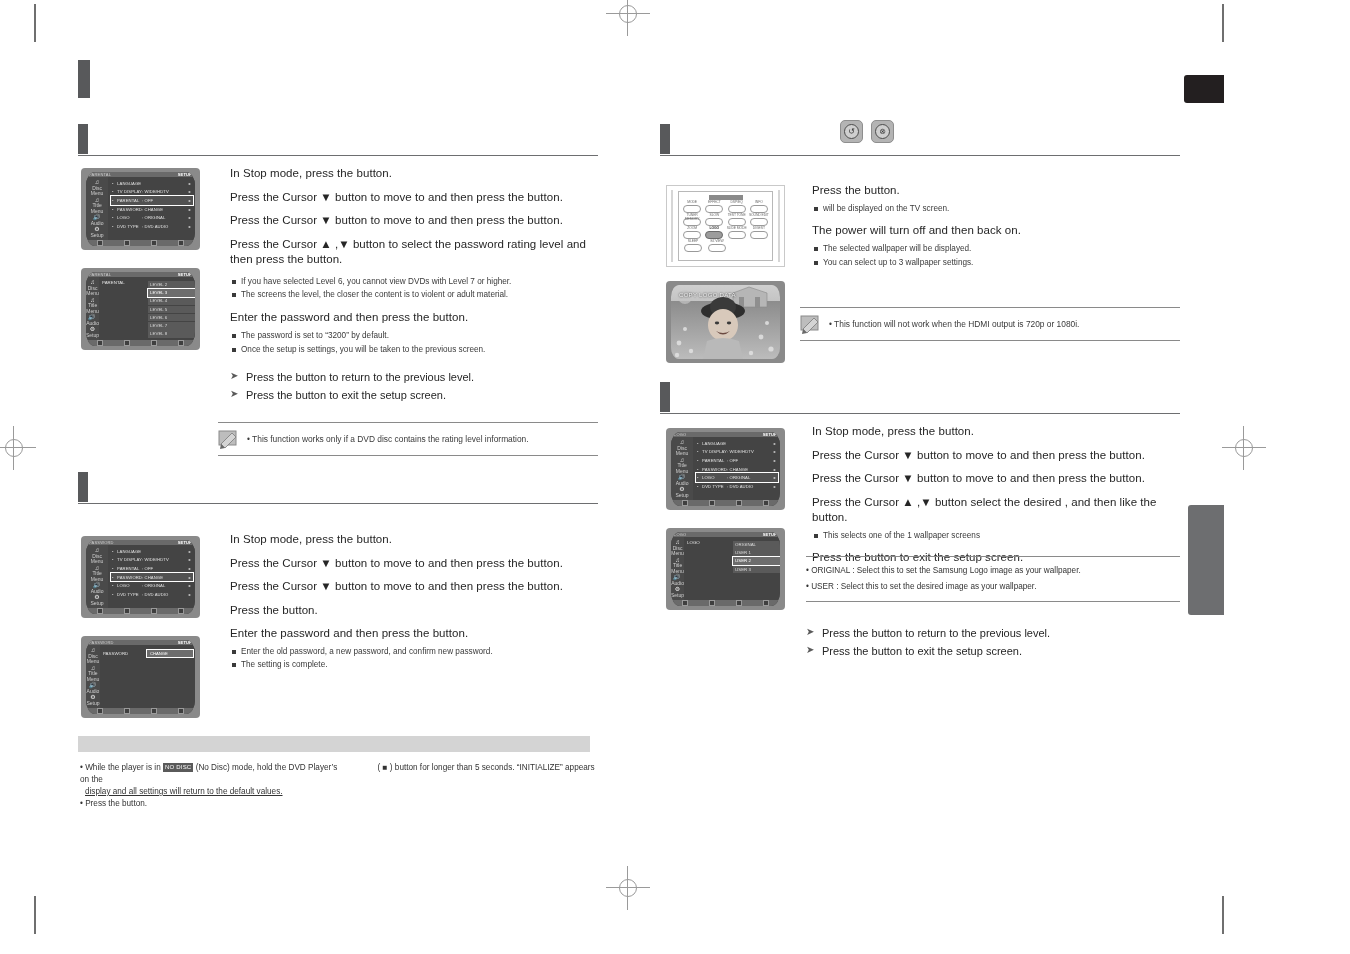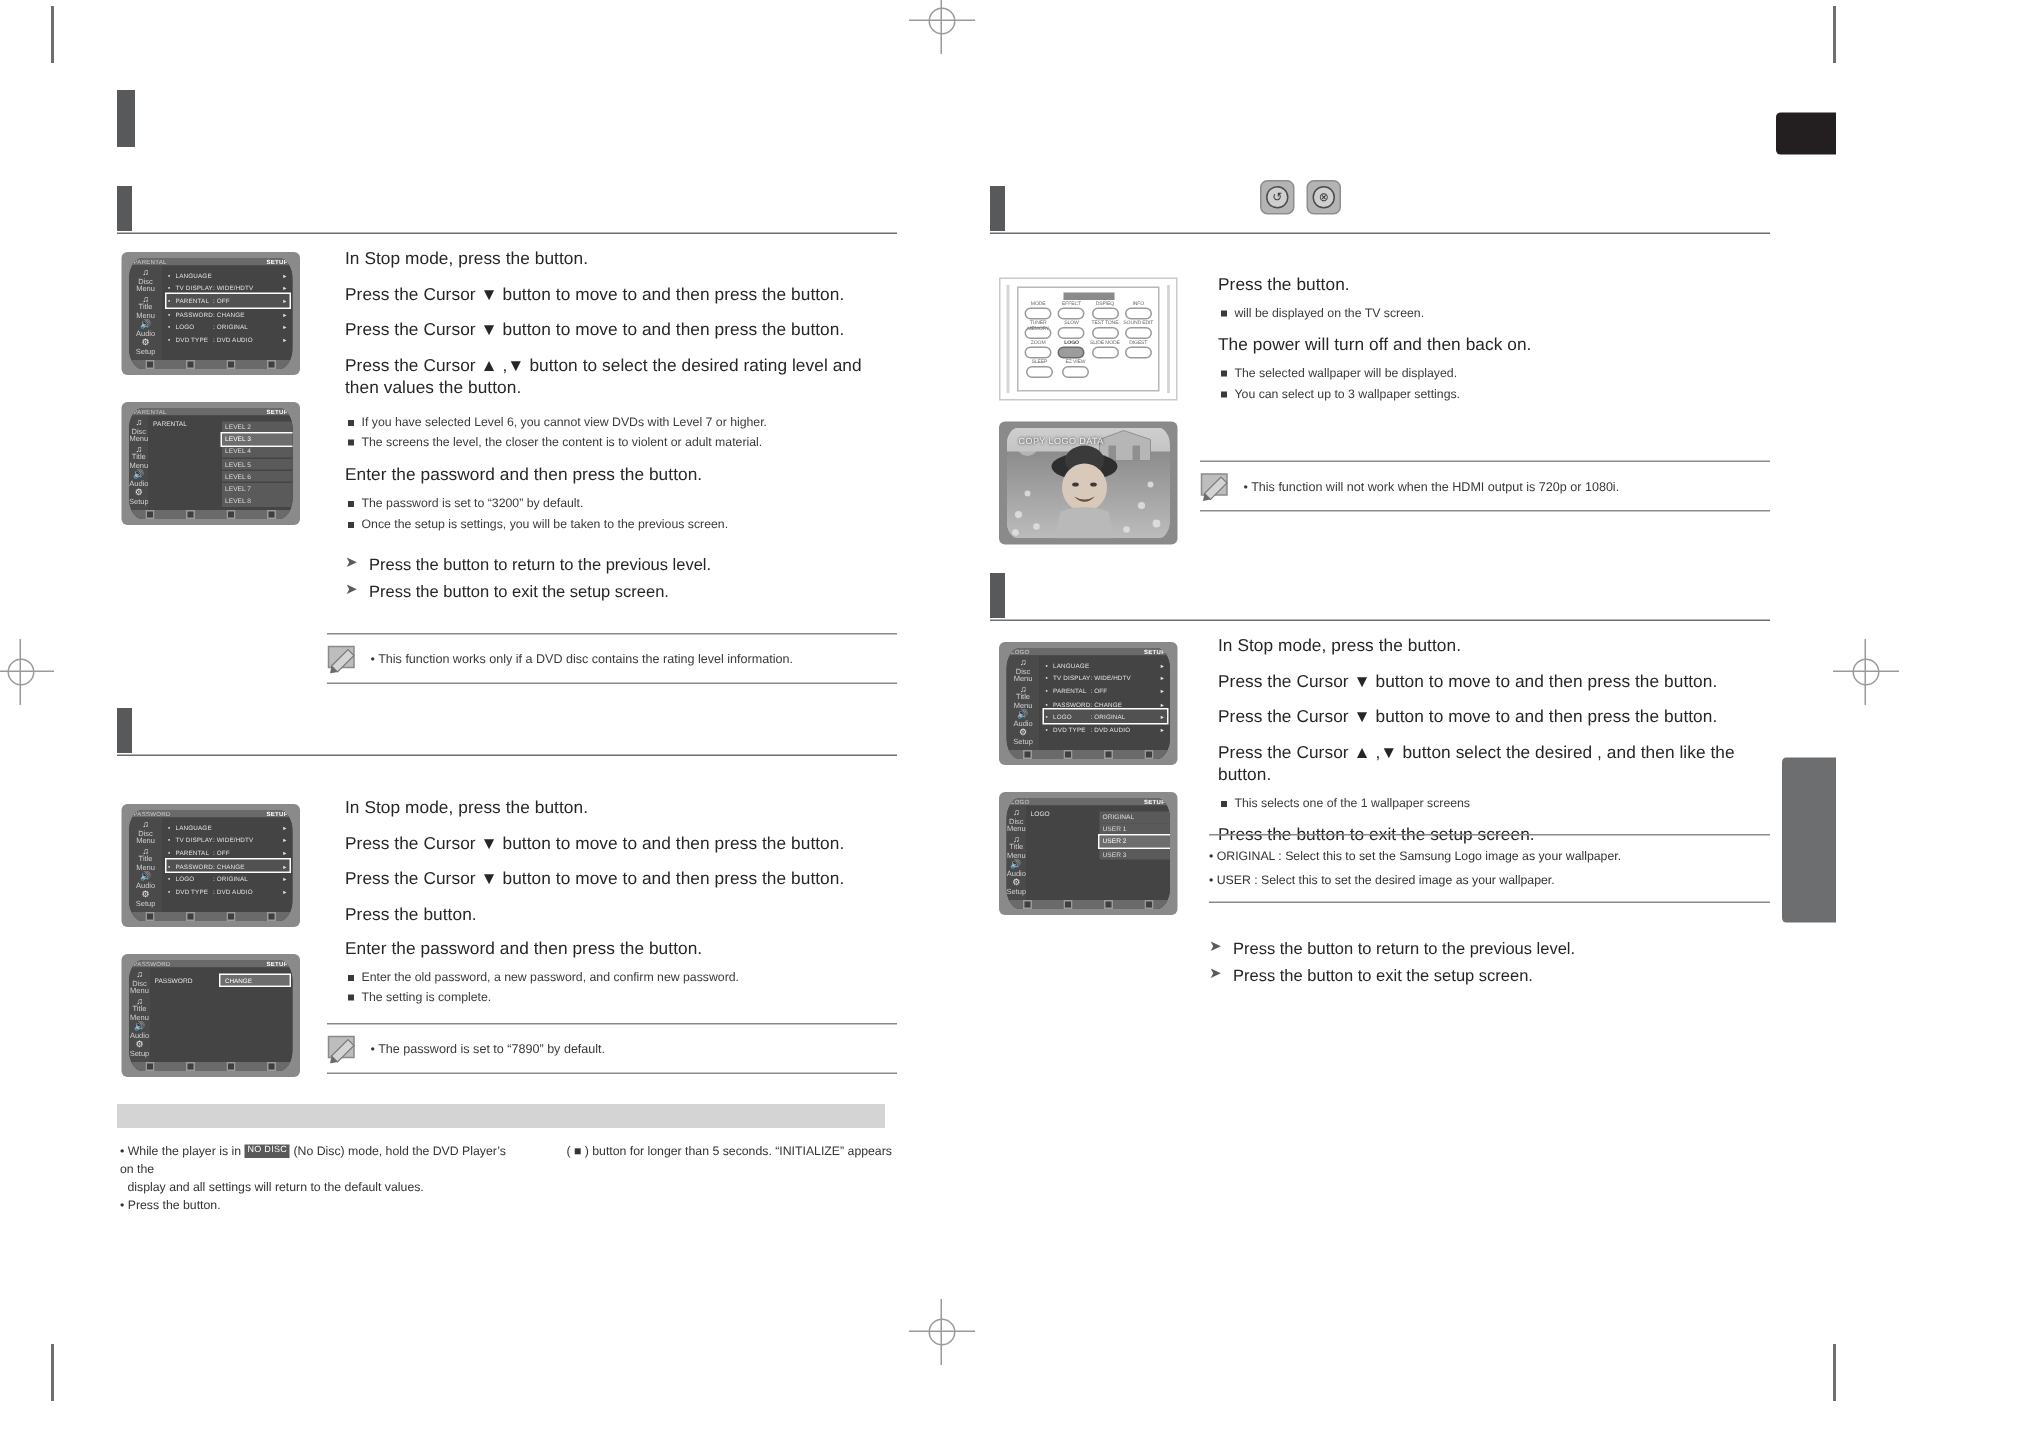--- a/index.html
+++ b/index.html
@@ -361,21 +361,21 @@
             <span></span>
           </div>
         </div>
       </div>
     </div>
 
     <div class="steps" style="left:152px; top:106px; width:368px;">
       <div class="step">In Stop mode, press the                button.</div>
       <div class="step">Press the Cursor ▼ button to move to                   and then press the                 button.</div>
       <div class="step">Press the Cursor ▼ button to move to                        and then press the                 button.</div>
-      <div class="step">Press the Cursor ▲ ,▼ button to select the desired rating level and then values the                 button.</div>
+      <div class="step">Press the Cursor ▲ ,▼ button to select the password rating level and then press the                 button.</div>
       <div class="bul">If you have selected Level 6, you cannot view DVDs with Level 7 or higher.</div>
       <div class="bul" style="margin-bottom:9px;">The screens the level, the closer the content is to violent or adult material.</div>
       <div class="step" style="margin-bottom:4px;">Enter the password and then press the                  button.</div>
       <div class="bul">The password is set to “3200” by default.</div>
       <div class="bul" style="margin-bottom:14px;">Once the setup is settings, you will be taken to the previous screen.</div>
       <div class="arrowline">Press the                    button to return to the previous level.</div>
       <div class="arrowline">Press the              button to exit the setup screen.</div>
     </div>
 
     <div class="note" style="position:absolute; left:140px; top:362px; width:380px;">
@@ -494,45 +494,31 @@
     <div class="steps" style="left:152px; top:472px; width:368px;">
       <div class="step">In Stop mode, press the                button.</div>
       <div class="step">Press the Cursor ▼ button to move to                   and then press the                 button.</div>
       <div class="step">Press the Cursor ▼ button to move to                          and then press the                  button.</div>
       <div class="step">Press the                  button.</div>
       <div class="step" style="margin-bottom:4px;">Enter the password and then press the                  button.</div>
       <div class="bul">Enter the old password, a new password, and confirm new password.</div>
       <div class="bul">The setting is complete.</div>
     </div>
 
-    <div class="note" style="position:absolute; left:140px; top:622px; width:380px;">
-      <div class="note-rule"></div>
-      <div class="note-body">
-        <div class="note-icon">
-          <svg width="22" height="20" viewBox="0 0 22 20">
-            <rect x="1" y="2" width="17" height="14" fill="#bdbdbd" stroke="#8a8a8a" stroke-width="1"></rect>
-            <path d="M3 15 L14 4 L18 8 L7 19 Z" fill="#d4d4d4" stroke="#7a7a7a" stroke-width="0.8"></path>
-            <path d="M3 15 L7 19 L2 20 Z" fill="#6a6a6a"></path>
-          </svg>
-        </div>
-        <div class="note-text">• The password is set to “7890” by default.</div>
-      </div>
-      <div class="note-rule"></div>
-    </div>
 
     <div class="greybar" style="position:absolute; left:0; top:676px; width:512px;"></div>
 
     <div style="position:absolute; left:2px; top:702px; width:516px;">
       <div class="footnote">
         <span>• While the player is in</span>
         <span class="tag">NO DISC</span>
         <span>(No Disc) mode, hold the DVD Player’s</span>
         <span style="margin-left:38px;">(  ■  ) button for longer than 5 seconds. “INITIALIZE” appears on the</span>
       </div>
-      <div class="footnote" style="padding-left:5px;">display and all settings will return to the default values.</div>
+      <div class="footnote" style="padding-left:5px;text-decoration:underline;">display and all settings will return to the default values.</div>
       <div class="footnote">• Press the                  button.</div>
     </div>
   </div>
 
   <div class="col col-right">
 
     <div class="sec-head" style="margin-top:64px;">
       <div class="sec-tab"></div>
       <div class="sec-title"></div>
       <div class="disc-icons">

